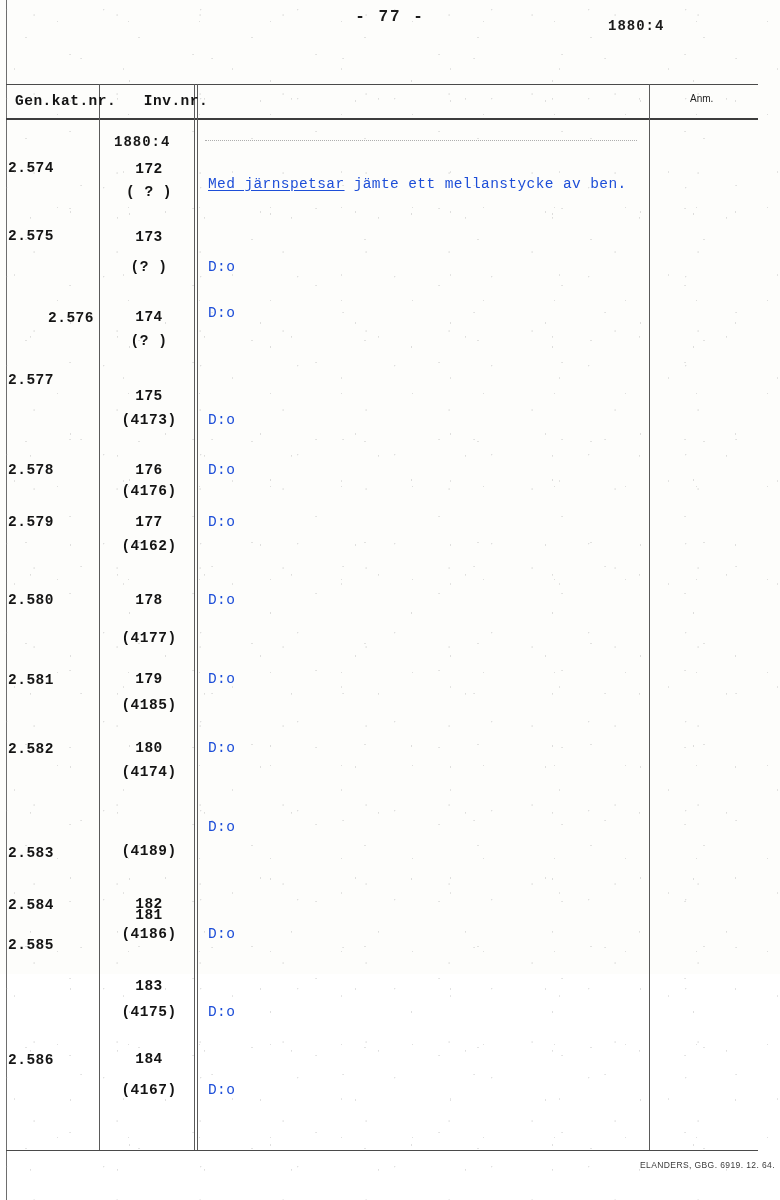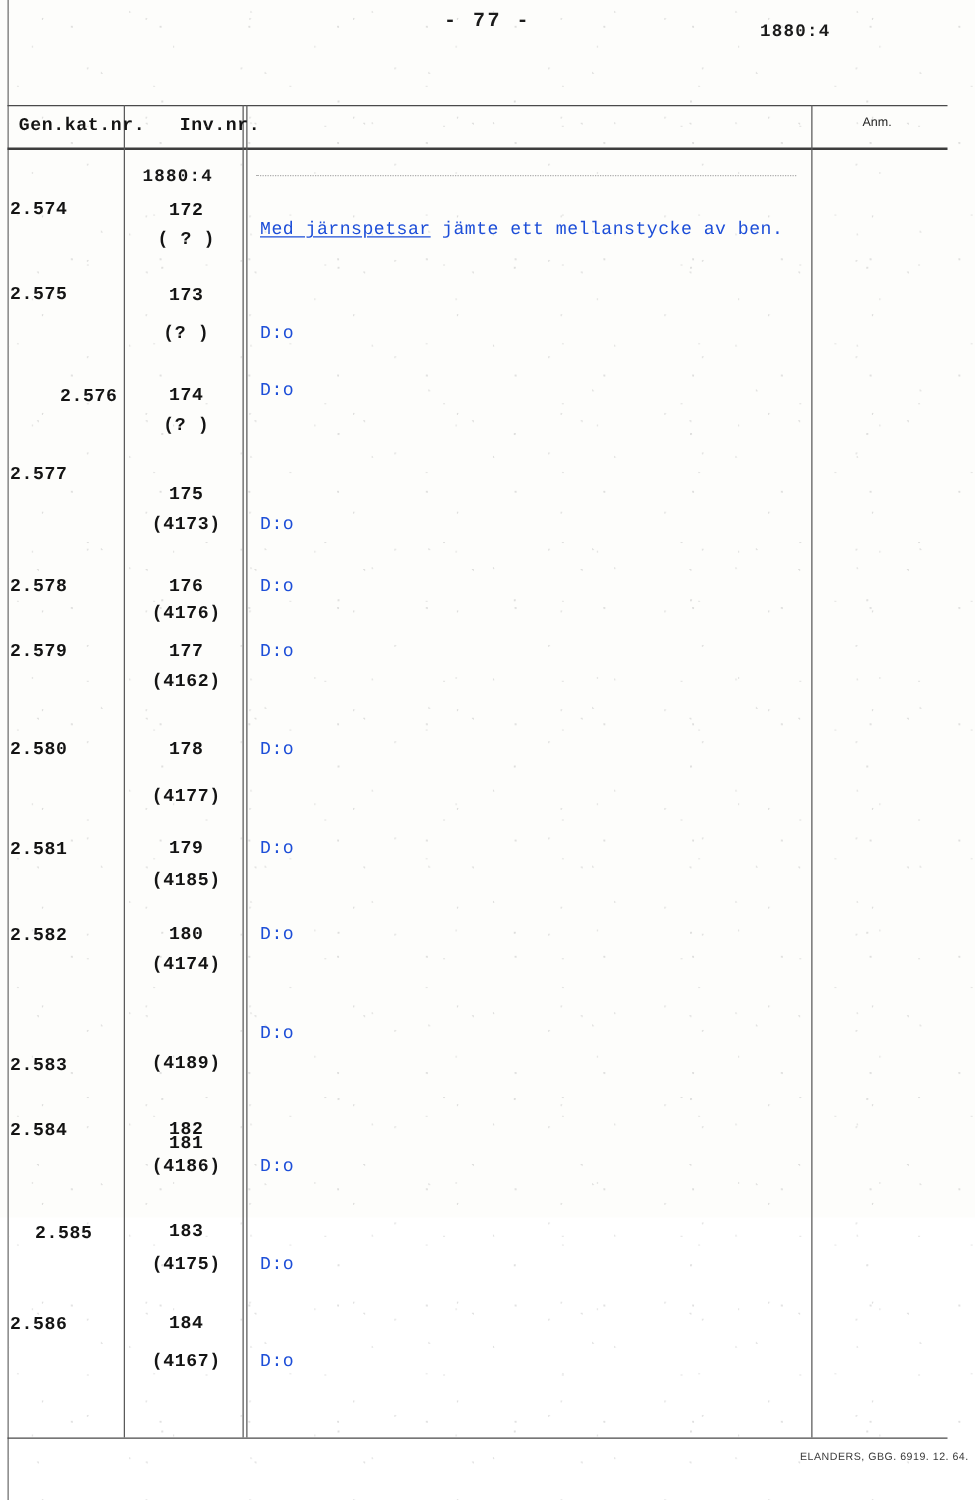--- a/index.html
+++ b/index.html
@@ -264,21 +264,21 @@
         <div class="inv paren" style="top: 843px;">(4189)</div>
         <div class="desc" style="top: 819px;"><span>D:o</span></div>
       </div>
       <div class="row">
         <div class="gen" style="top: 897px;">2.584</div>
         <div class="inv num" style="top: 896px;">182</div>
         <div class="inv paren" style="top: 926px;">(4186)</div>
         <div class="desc" style="top: 926px;"><span>D:o</span></div>
       </div>
       <div class="row">
-        <div class="gen" style="top: 979px; margin-left: 20px;">2.585</div>
+        <div class="gen" style="top: 937px;">2.585</div>
         <div class="inv num" style="top: 978px;">183</div>
         <div class="inv paren" style="top: 1004px;">(4175)</div>
         <div class="desc" style="top: 1004px;"><span>D:o</span></div>
       </div>
       <div class="row">
         <div class="gen" style="top: 1052px;">2.586</div>
         <div class="inv num" style="top: 1051px;">184</div>
         <div class="inv paren" style="top: 1082px;">(4167)</div>
         <div class="desc" style="top: 1082px;"><span>D:o</span></div>
       </div>

